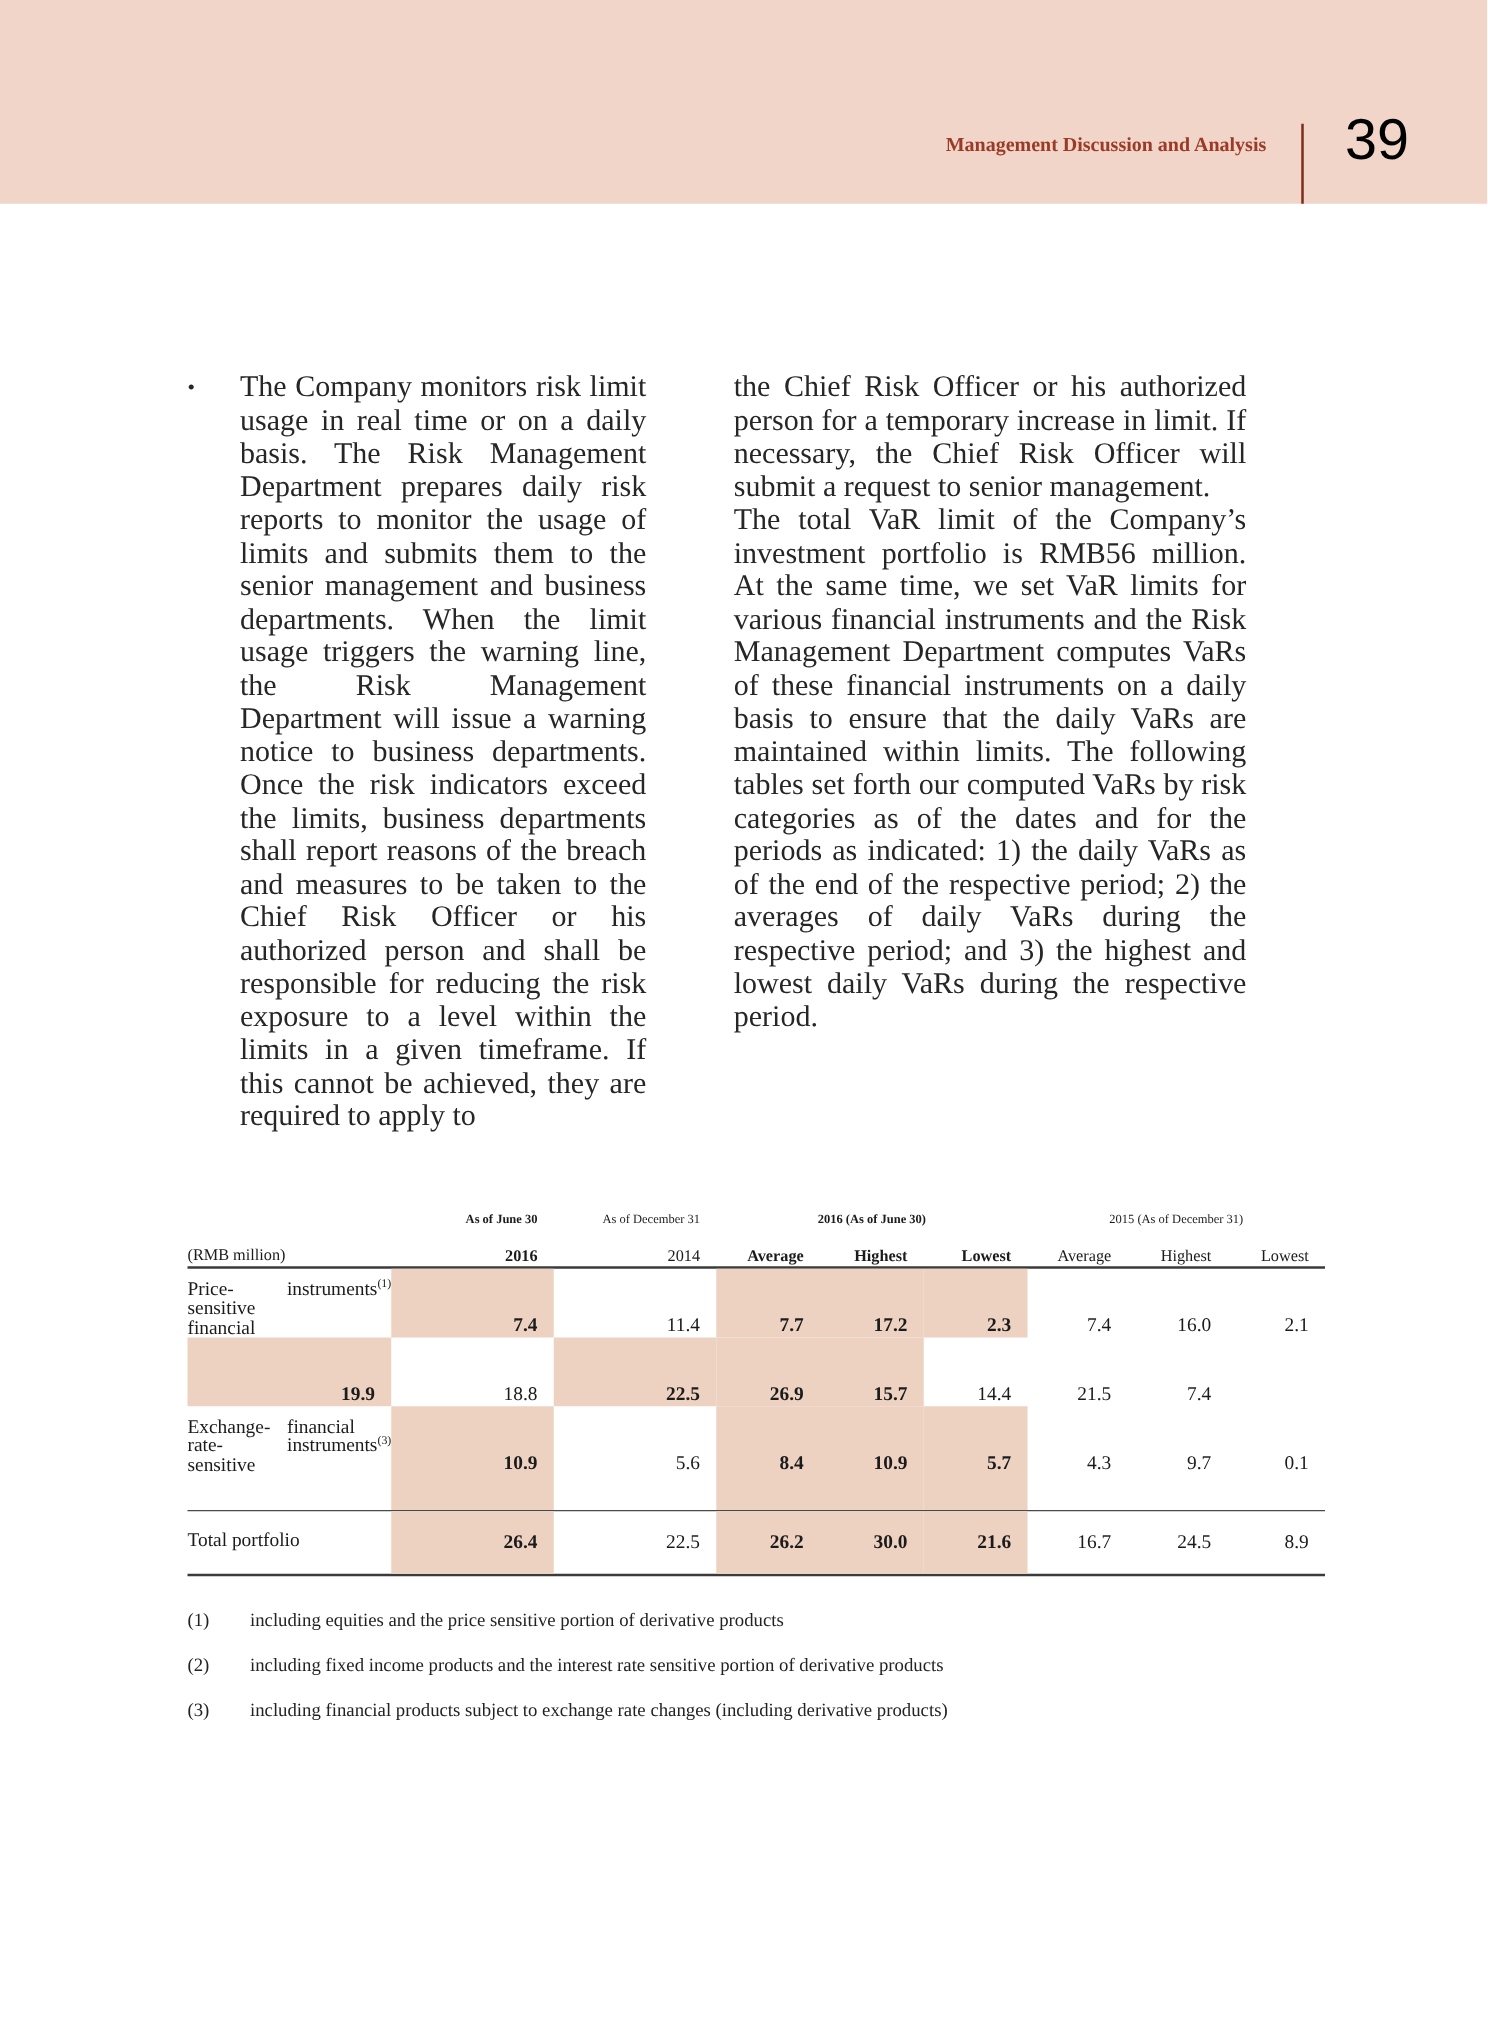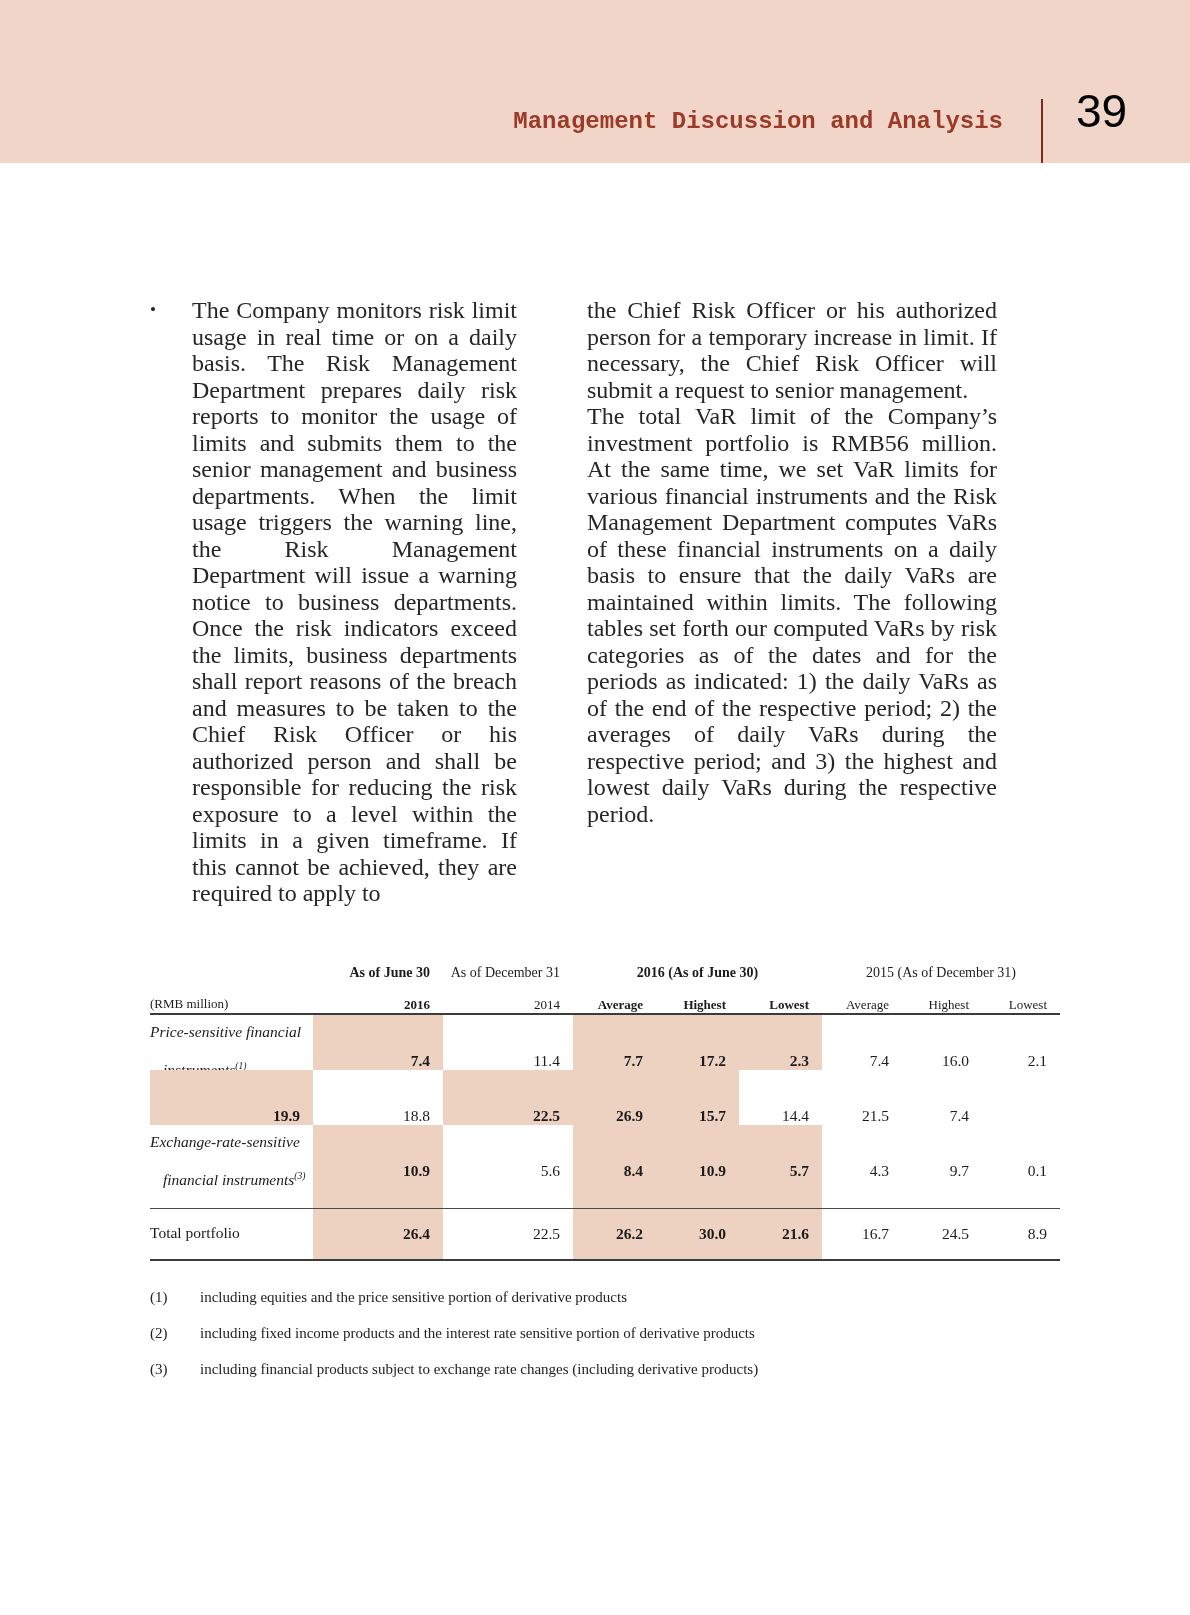--- a/index.html
+++ b/index.html
@@ -1,57 +1,57 @@
 <!DOCTYPE html>
 <html><head>
 <meta charset="utf-8">
 <style>
   html,body{margin:0;padding:0;background:#ffffff;}
   .page{position:relative;width:1190px;height:1615px;background:#ffffff;overflow:hidden;
         font-family:"Liberation Serif", serif;color:#262626;}
 
   
   .banner{position:relative;width:1190px;height:163px;background:#f0d5c8;}
-  .section-title{position:absolute;right:187px;top:108px;
-    font-family:Liberation Mono, monospace;font-weight:bold;font-size:24px;color:#9c3a28;
+  .section-title{position:absolute;right:177px;top:108px;
+    font-family:Liberation Serif, serif;font-weight:bold;font-size:16px;color:#9c3a28;
     white-space:nowrap;}
   .v-rule{position:absolute;left:1041px;top:99px;width:2px;height:64px;background:#7d2b1b;}
   .page-num{position:absolute;left:1076px;top:84px;
     font-family:"Liberation Sans", sans-serif;font-size:46px;font-weight:400;color:#000000;}
 
   
   .content{padding:0 130px 0 150px;}
   .text-cols{display:flex;margin-top:134px;}
   .col-left{width:367px;margin-right:70px;flex:none;}
   .col-right{width:410px;flex:none;}
   .bullet-item{display:flex;}
   .bullet{width:42px;flex:none;font-size:17px;line-height:26.5px;}
   .para{font-size:24px;line-height:26.5px;text-align:justify;margin:0;}
   .var-heading{font-size:21.5px;font-weight:bold;margin:25px 0 11px 0;color:#1d1d1d;}
 
   
   .var-table{margin-top:44px;width:910px;font-size:15.5px;color:#1b1b1b;}
   .trow{display:grid;grid-template-columns:163px 130px 130px 83px 83px 83px 80px 80px 78px;}
-  .trow.h1{height:30px;font-size:14px;}
+  .trow.h1{height:30px;font-size:10px;}
   .trow.h2{height:32px;font-size:13px;}
   .trow.data{height:55px;}
   .trow.spacer{height:28px;}
   .trow.total{height:50px;}
   .c{display:flex;align-items:flex-end;}
   .c.num{justify-content:flex-end;padding-right:13px;white-space:nowrap;}
   .c.lab{padding-bottom:1px;}
   .c.ctr{justify-content:center;align-items:flex-end;white-space:nowrap;}
   .grp3{grid-column:span 3;}
   .band{background:#edd2c2;}
   .bold{font-weight:bold;}
   .hrule{border-top:2.5px solid #3b3b3b;height:0;}
   .mrule{border-top:1.5px solid #4a4a4a;height:0;}
   .brule{border-top:2px solid #3b3b3b;height:0;}
-  .rowlab{display:flex;flex-direction:column;justify-content:space-between;height:100%;
-          padding-top:9px;line-height:1;font-style:italic;}
+  .rowlab{display:flex;flex-direction:row;justify-content:space-between;height:100%;
+          padding-top:9px;line-height:1;}
   .rowlab .l2{padding-left:13px;padding-bottom:1px;}
   sup{font-size:9.5px;line-height:0;}
   .total-cell{align-items:center;}
 
   
   .footnotes{margin-top:26px;font-size:15px;color:#222;}
   .fn{display:flex;margin-bottom:15px;line-height:21px;}
   .fn-num{width:50px;flex:none;}
 </style>
 </head>

